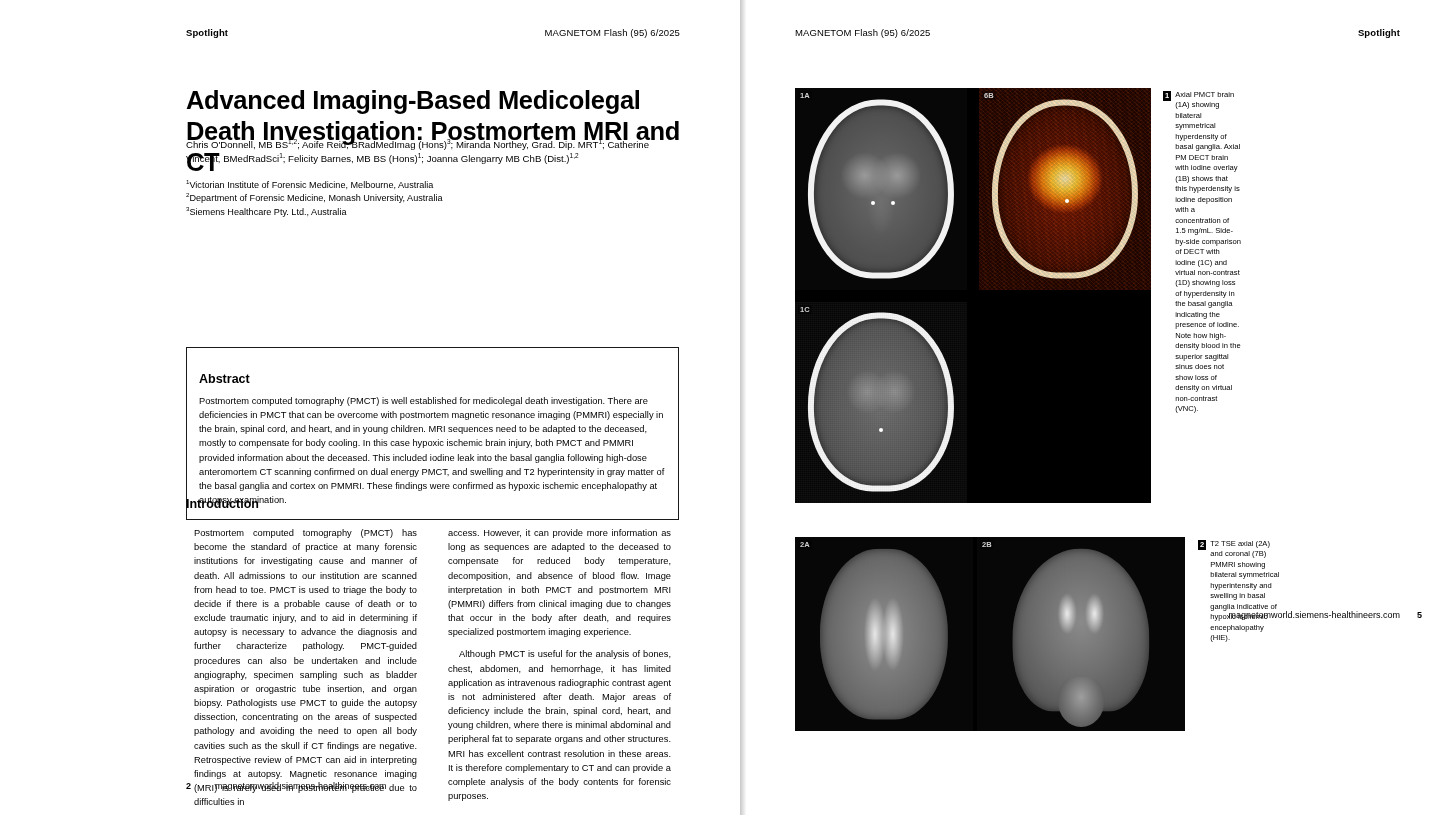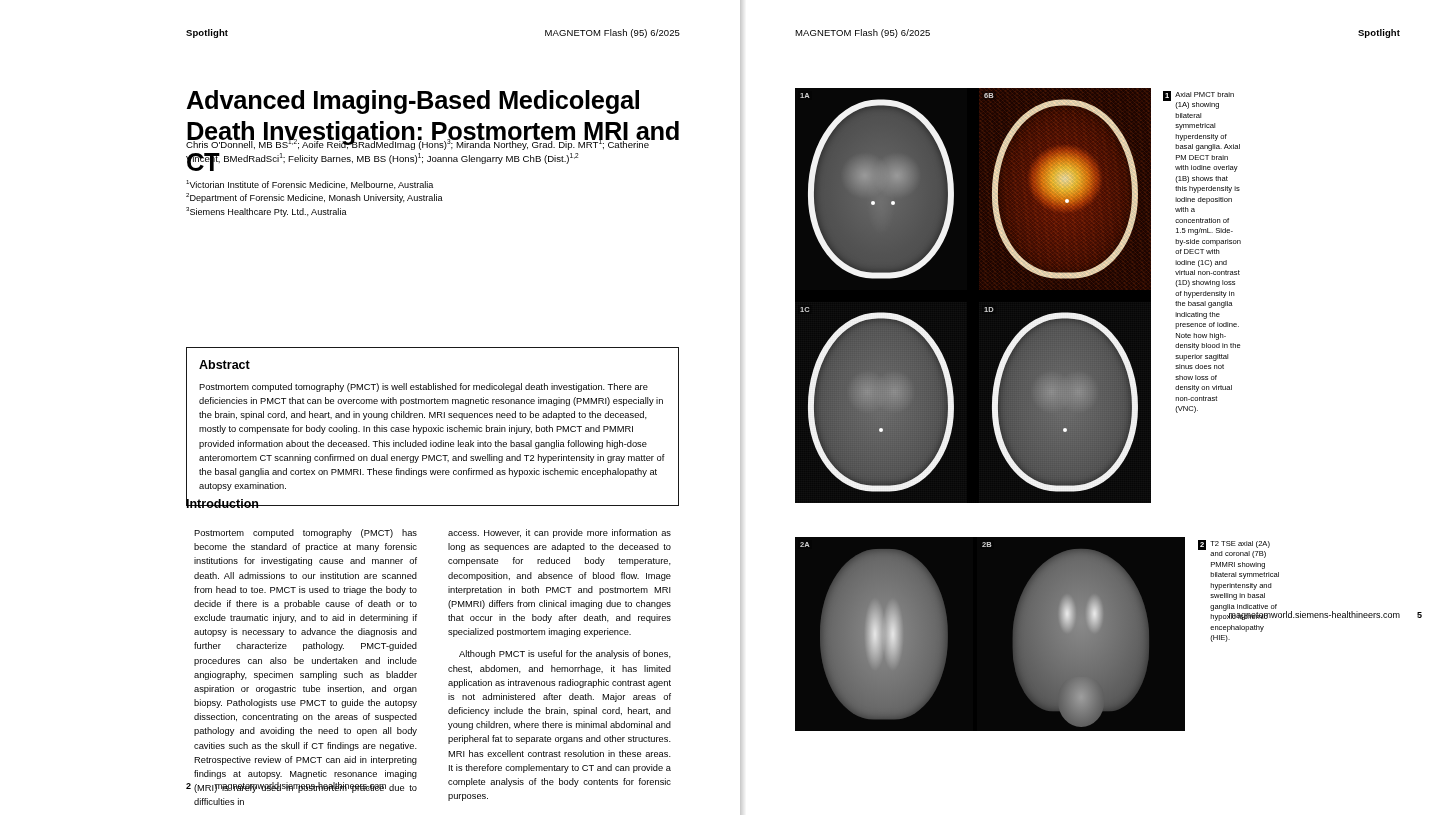--- a/index.html
+++ b/index.html
@@ -96,21 +96,21 @@
   sup { font-size: 0.68em; vertical-align: super; line-height: 0; }
 
   
   .abstract-box {
     position: absolute;
     left: 186px;
     top: 347px;
     width: 493px;
     border: 1px solid #1a1a1a;
     box-sizing: border-box;
-    padding: 10px 12px 12px 12px;
+    padding: 24px 12px 12px 12px;
   }
   .abstract-title {
     font-size: 12.5px;
     font-weight: bold;
     margin-bottom: 8px;
   }
   .abstract-text {
     font-size: 9.3px;
     line-height: 1.52;
     text-align: left;
@@ -396,26 +396,20 @@
       <div class="dect-brain"></div>
       <div class="dect-noise"></div>
       <div class="ct-dot" style="left:50%; top:55%;"></div>
     </div>
     <div class="panel">
       <div class="panel-tag">1C</div>
       <div class="ct-brain noisy"></div>
       <div class="noise-overlay"></div>
       <div class="ct-dot" style="left:49%; top:63%;"></div>
     </div>
-    <div class="panel">
-      <div class="panel-tag">1D</div>
-      <div class="ct-brain noisy"></div>
-      <div class="noise-overlay"></div>
-      <div class="ct-dot" style="left:49%; top:63%;"></div>
-    </div>
   </div>
 
   <div class="caption caption-1">
     <div class="cap-wrap">
       <span class="cap-box">1</span>
       <span class="cap-body">Axial PMCT brain (1A) showing bilateral symmetrical hyperdensity of basal ganglia. Axial PM DECT brain with iodine overlay (1B) shows that this hyperdensity is iodine deposition with a concentration of 1.5 mg/mL. Side-by-side comparison of DECT with iodine (1C) and virtual non-contrast (1D) showing loss of hyperdensity in the basal ganglia indicating the presence of iodine. Note how high-density blood in the superior sagittal sinus does not show loss of density on virtual non-contrast (VNC).</span>
     </div>
   </div>
 
   <div class="fig2">

